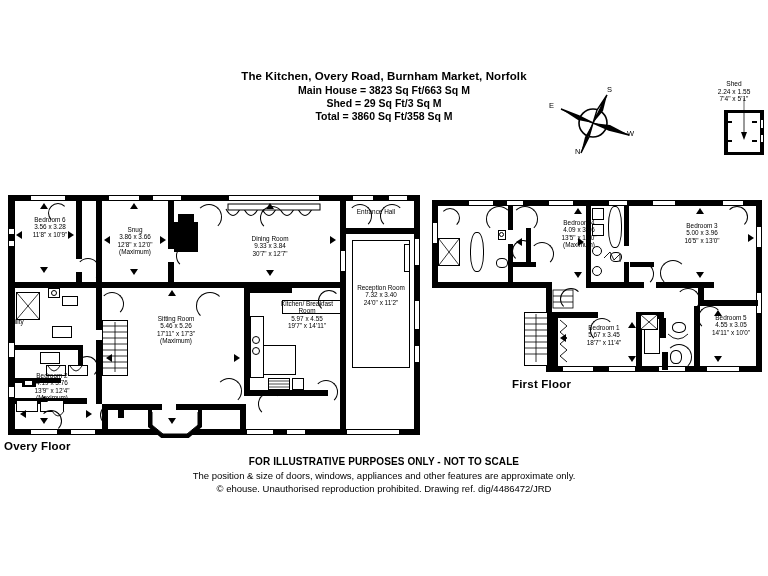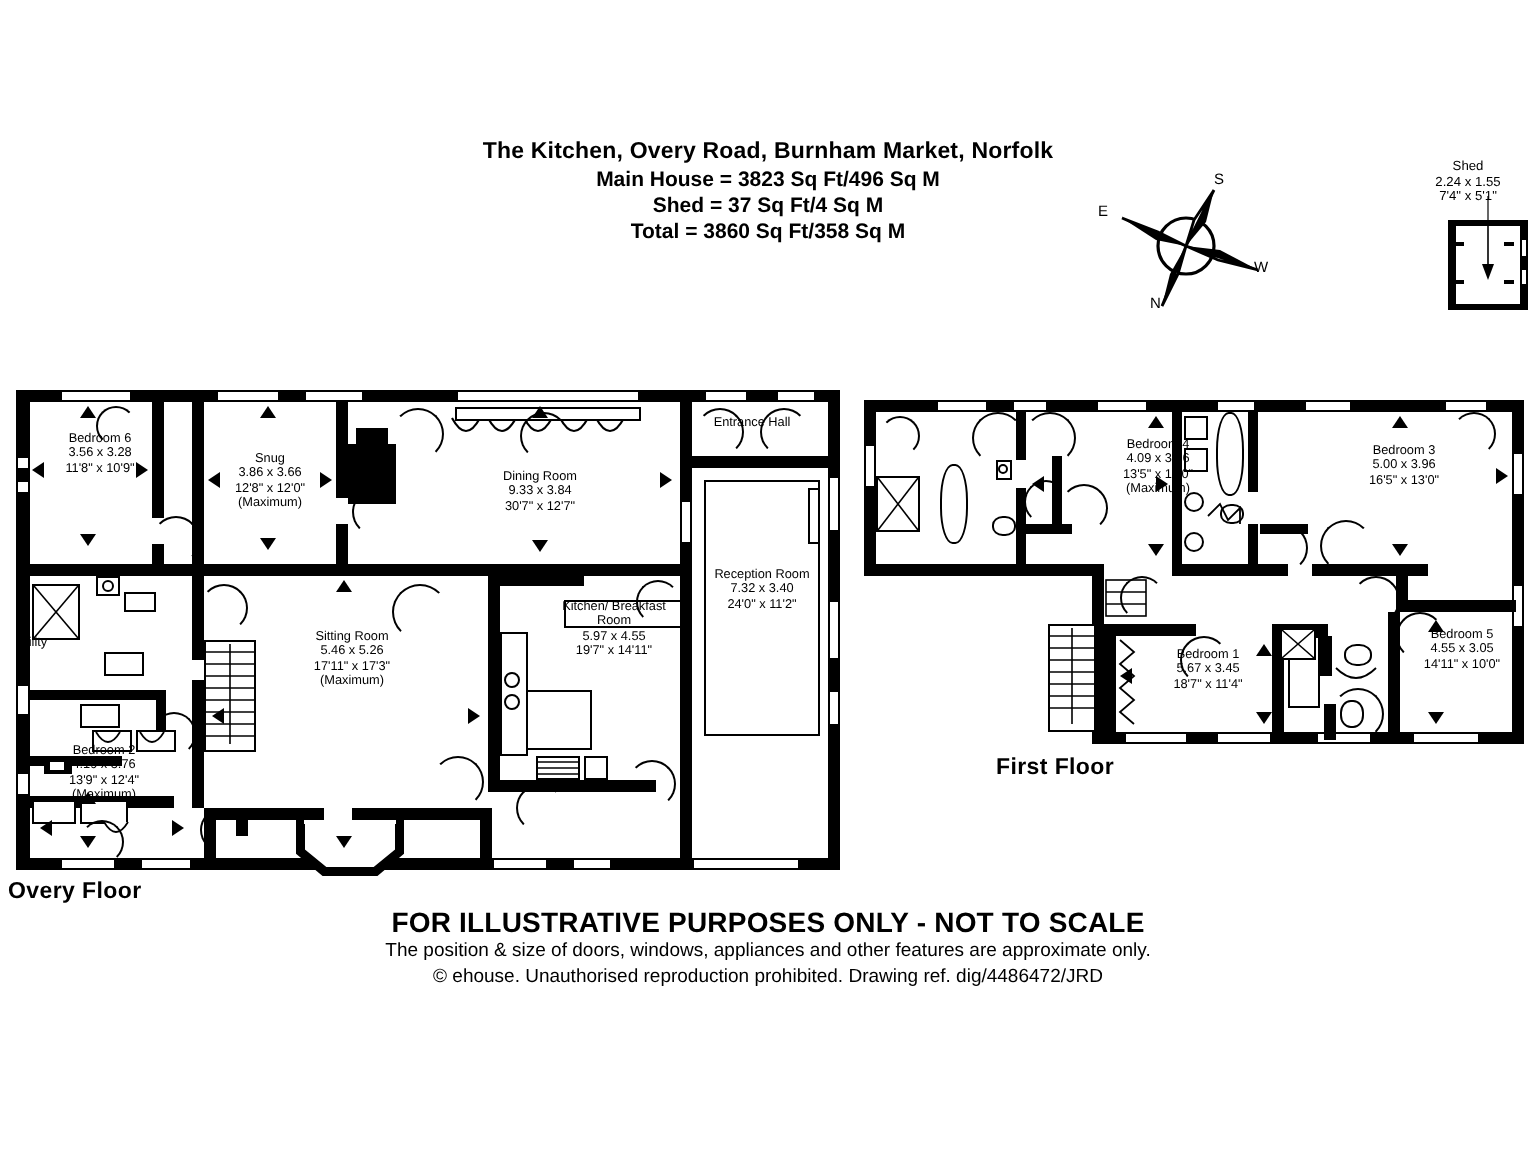--- a/index.html
+++ b/index.html
@@ -11,21 +11,21 @@
   #stage{position:absolute;left:0;top:0;width:768px;height:576px;}
 
   
   .title-block{position:absolute;left:0;top:70px;width:768px;text-align:center;}
   .title-block .t1{font-size:11.5px;font-weight:bold;line-height:13.5px;letter-spacing:.1px;}
   .title-block .t2{font-size:10.5px;font-weight:bold;line-height:13px;}
 
   .floor-label{position:absolute;font-size:11.5px;font-weight:bold;letter-spacing:.2px;}
 
   .footer{position:absolute;left:0;top:455px;width:768px;text-align:center;}
-  .footer .f1{font-size:14px;font-weight:bold;line-height:13.5px;letter-spacing:.1px;}
+  .footer .f1{font-size:10px;font-weight:bold;line-height:13.5px;letter-spacing:.1px;}
   .footer .f2{font-size:9.5px;line-height:13.5px;}
 
   .shed-cap{position:absolute;left:700px;top:80px;width:68px;text-align:center;
             font-size:6.6px;line-height:7.6px;}
 
   
   .rlabel{position:absolute;text-align:center;font-size:6.4px;line-height:7.4px;
           white-space:nowrap;}
   .rlabel.w{white-space:normal;}
 
@@ -45,22 +45,22 @@
   .compass{position:absolute;left:545px;top:85px;width:100px;height:75px;}
   .cmp-l{position:absolute;font-size:7.5px;}
 </style>
 </head>
 <body>
 
 <div id="stage">
 
   <div class="title-block">
     <div class="t1">The Kitchen, Overy Road, Burnham Market, Norfolk</div>
-    <div class="t2">Main House = 3823 Sq Ft/496 Sq M</div>
-    <div class="t2">Shed = 37 Sq Ft/4 Sq M</div>
+    <div class="t2">Main House = 3823 Sq Ft/663 Sq M</div>
+    <div class="t2">Shed = 29 Sq Ft/3 Sq M</div>
     <div class="t2">Total = 3860 Sq Ft/358 Sq M</div>
   </div>
 
   <div class="compass">
     <svg width="100" height="75" viewBox="0 0 100 75">
       <circle cx="48" cy="38" r="14" fill="#fff" stroke="#000" stroke-width="1.6"></circle>
 
       <polygon points="48,38 62,10 52,25" fill="#fff" stroke="#000" stroke-width="1.4"></polygon>
       <polygon points="48,38 62,10 58,26" fill="#000"></polygon>
 
@@ -504,21 +504,21 @@
       <div>18'7" x 11'4"</div>
     </div>
 
     <div class="rlabel" style="left:700px;top:314px;width:62px;">
       <div>Bedroom 5</div>
       <div>4.55 x 3.05</div>
       <div>14'11" x 10'0"</div>
     </div>
   </div>
 
-  <div class="floor-label" style="left:498px;top:378px;">First Floor</div>
+  <div class="floor-label" style="left:512px;top:378px;">First Floor</div>
 
   <div class="footer">
     <div class="f1">FOR ILLUSTRATIVE PURPOSES ONLY - NOT TO SCALE</div>
     <div class="f2">The position &amp; size of doors, windows, appliances and other features are approximate only.</div>
     <div class="f2">© ehouse. Unauthorised reproduction prohibited. Drawing ref. dig/4486472/JRD</div>
   </div>
 
 </div>
 
 </body></html>

